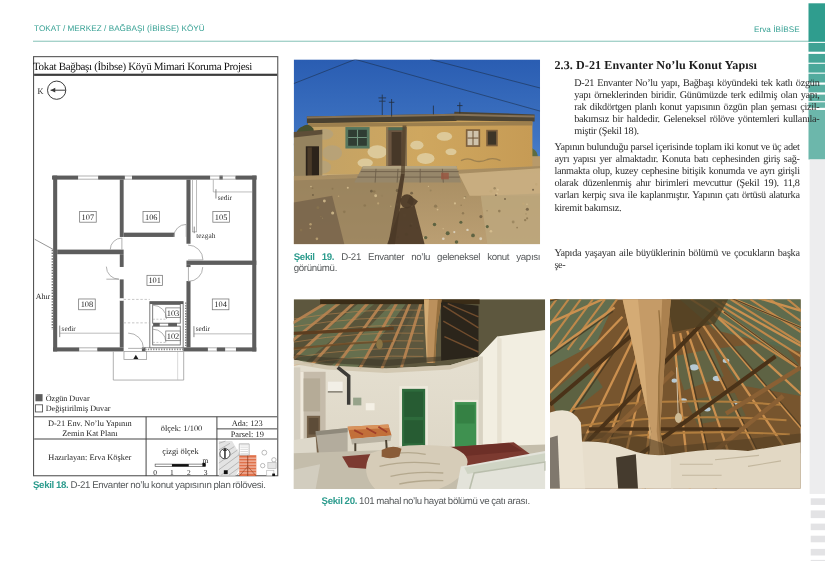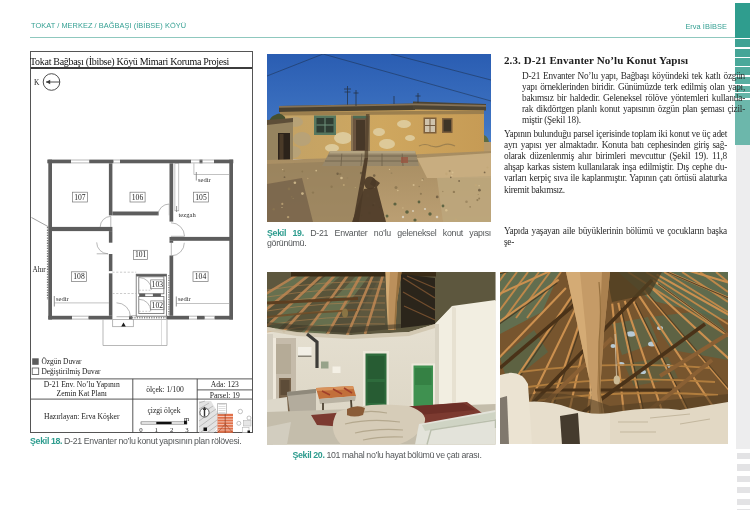--- a/index.html
+++ b/index.html
@@ -714,29 +714,29 @@
 <path d="M0 126 L7 124 L9 172.5 L0 172.5 z" fill="#38302a" opacity="0.6"></path>
 </svg>
 
 <div class="abs cap" style="left:267px;top:449.5px;width:240px;text-align:center;"><b>Şekil 20.</b> 101 mahal no’lu hayat bölümü ve çatı arası.</div>
 
 <div class="abs" style="left:504px;top:53.5px;width:224px;font-family:'Liberation Serif',serif;font-weight:bold;font-size:11px;color:#1d1d1d;letter-spacing:0.08px;">2.3. D-21 Envanter No’lu Konut Yapısı</div>
 
 <div class="abs serifcol jp" style="left:476px;top:71px;width:223px;margin-left:46px;">
 <div>D-21 Envanter No’lu yapı, Bağbaşı köyündeki tek katlı özgün</div>
 <div>yapı örneklerinden biridir. Günümüzde terk edilmiş olan yapı,</div>
+<div>rak dikdörtgen planlı konut yapısının özgün plan şeması çizil-</div>
 <div>bakımsız bir haldedir. Geleneksel rölöve yöntemleri kullanıla-</div>
-<div>rak dikdörtgen planlı konut yapısının özgün plan şeması çizil-</div>
 <div class="last">miştir (Şekil 18).</div>
 </div>
 
 <div class="abs serifcol jp" style="left:504px;top:129.3px;width:223px;">
 <div>Yapının bulunduğu parsel içerisinde toplam iki konut ve üç adet</div>
 <div>ayrı yapısı yer almaktadır. Konuta batı cephesinden giriş sağ-</div>
+<div>lanmakta olup, kuzey cephesine bitişik konumda ve ayrı girişli</div>
 <div>olarak düzenlenmiş ahır birimleri mevcuttur (Şekil 19). 11,8</div>
-<div>ahşap karkas sistem kullanılarak inşa edilmiştir. Dış cephe du-</div>
 <div>varları kerpiç sıva ile kaplanmıştır. Yapının çatı örtüsü alaturka</div>
 <div class="last">kiremit bakımsız.</div>
 </div>
 
 <div class="abs serifcol jp" style="left:504px;top:225.5px;width:223px;">
 <div>Yapıda yaşayan aile büyüklerinin bölümü ve çocukların başka şe-</div>
 </div>
 
 </body></html>

